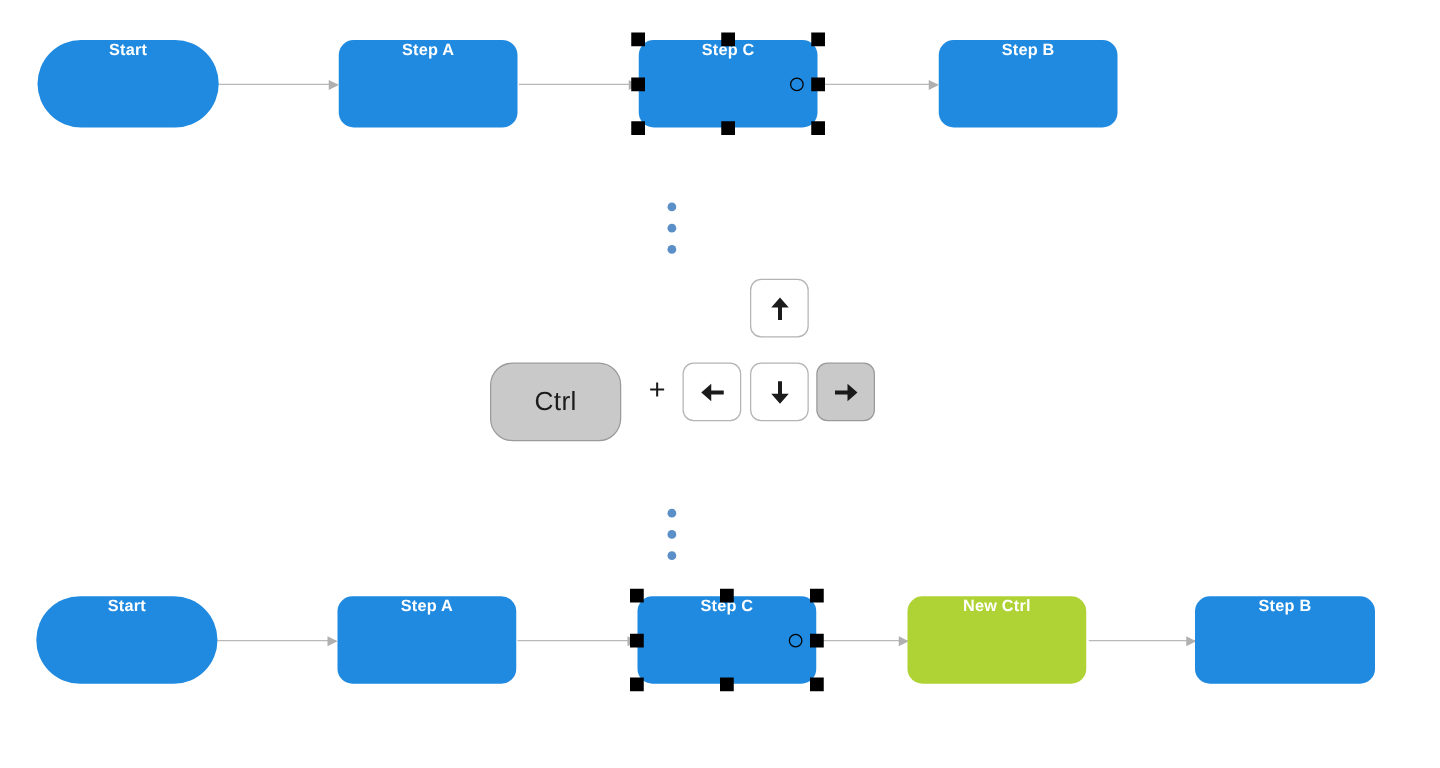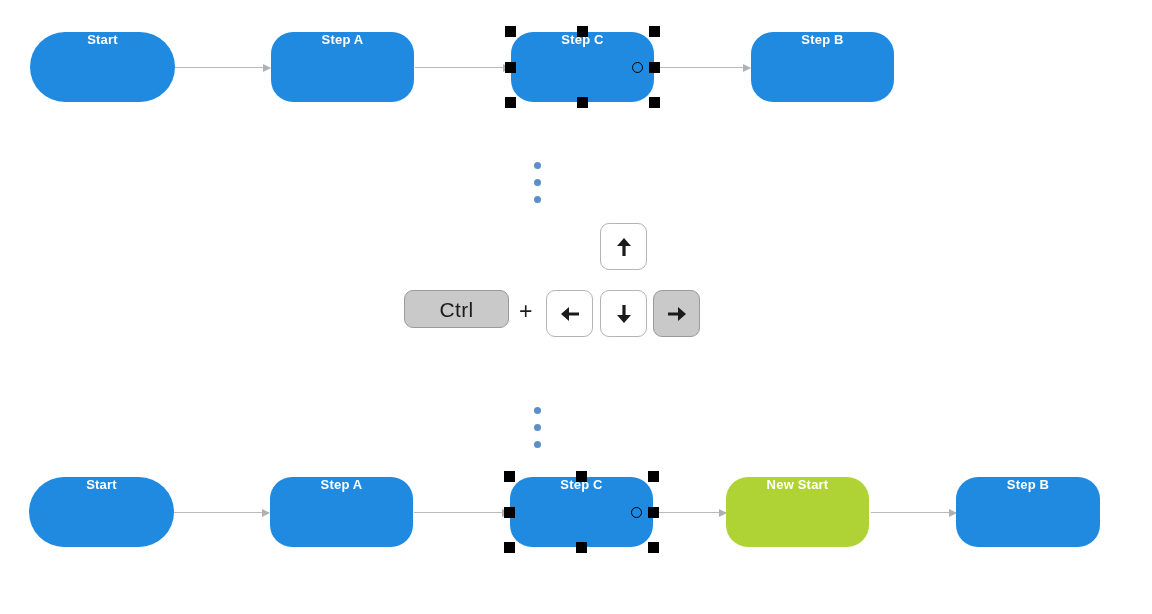--- a/index.html
+++ b/index.html
@@ -27,21 +27,21 @@
     justify-content: center;
     color: #ffffff;
     font-size: 13px;
     font-weight: bold;
     letter-spacing: 0.2px;
     box-sizing: border-box;
     user-select: none;
   }
   .node.blue   { background: #1f8ae0; }
   .node.green  { background: #afd335; }
-  .node.rect   { border-radius: 22px; }
+  .node.rect   { border-radius: 12px; }
   .node.pill   { border-radius: 999px; }
 
   
   .conn {
     position: absolute;
     height: 1px;
     background: #b9b9b9;
   }
   .conn::after {
     content: "";
@@ -183,21 +183,21 @@
   </div>
 
   <div class="dots" style="left:534px; top:162px;">
     <i></i>
     <i></i>
     <i></i>
   </div>
 
   <div class="keys" style="left:0; top:0; width:1152px; height:614px;">
 
-    <div class="key dark ctrl" style="left:404px; top:290px; width:105px; height:38px;">
+    <div class="key dark ctrl" style="left:392px; top:290px; width:105px; height:63px;border-radius:18px;">
       <span class="glyph">Ctrl</span>
     </div>
 
     <div class="plus" style="left:519px; top:298px;">+</div>
 
     <div class="key light" style="left:600px; top:223px; width:47px; height:47px;">
       <span class="base"></span>
       <span class="glyph">
         <svg class="arrow" width="24" height="24" viewBox="0 0 24 24" aria-hidden="true">
           <path d="M12 3 L19 11 L13.6 11 L13.6 21 L10.4 21 L10.4 11 L5 11 Z" fill="#1b1b1b"></path>
@@ -251,21 +251,21 @@
 
     <div class="node blue rect" style="left:270px; top:477px; width:143px; height:70px;">
       <span>Step A</span>
     </div>
 
     <div class="node blue rect" style="left:510px; top:477px; width:143px; height:70px;">
       <span>Step C</span>
     </div>
 
     <div class="node green rect" style="left:726px; top:477px; width:143px; height:70px;">
-      <span>New Start</span>
+      <span>New Ctrl</span>
     </div>
 
     <div class="node blue rect" style="left:956px; top:477px; width:144px; height:70px;">
       <span>Step B</span>
     </div>
 
     <div>
       <div class="handle" style="left:504px; top:471px;"></div>
       <div class="handle" style="left:576px; top:471px;"></div>
       <div class="handle" style="left:648px; top:471px;"></div>

